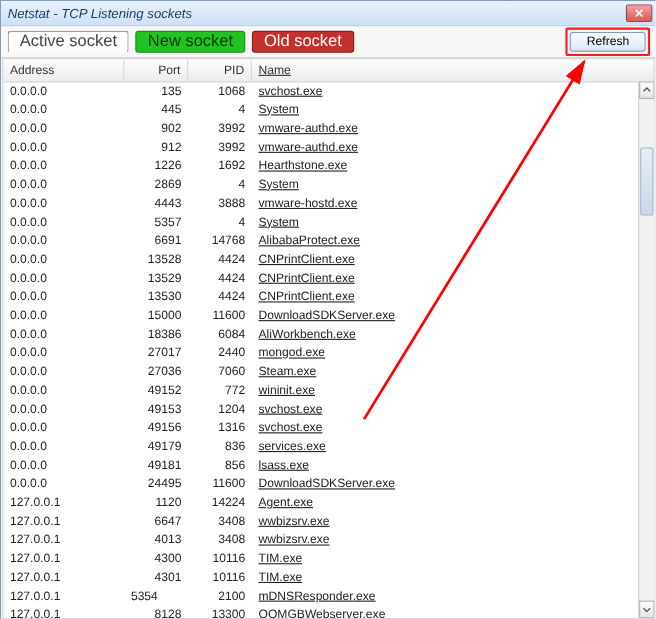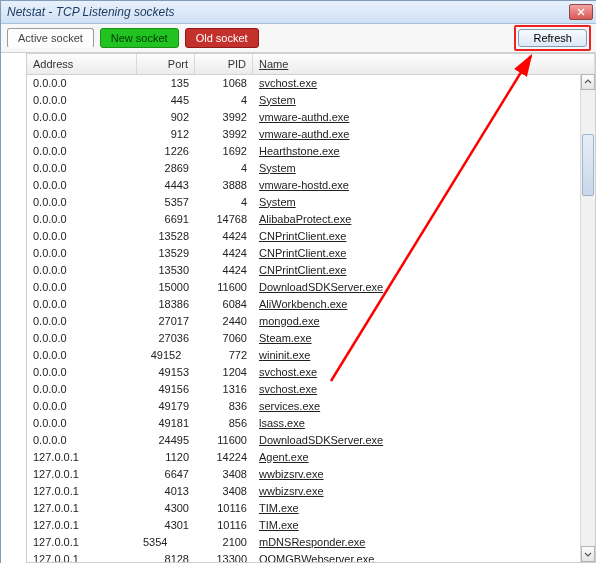--- a/index.html
+++ b/index.html
@@ -2,28 +2,28 @@
 <html><head>
 <meta charset="utf-8">
 <style>
   html,body{margin:0;padding:0;font-family:"Segoe UI",Tahoma,Arial,sans-serif;font-size:11px;background:#fff;}
   .window{width:596px;height:563px;border:1px solid #7f9db9;background:#fff;position:relative;overflow:hidden;}
   .titlebar{height:22px;background:linear-gradient(#e9f1fb,#cfe1f5);border-bottom:1px solid #a8c0da;display:flex;align-items:center;padding:0 4px;color:#1b3a5f;font-size:12px;}
   .titlebar .title{flex:1;padding-left:2px;font-style:italic;}
   .titlebar .close{width:22px;height:14px;border:1px solid #8a4a49;border-radius:2px;background:linear-gradient(#f4a4a2,#d85856);display:flex;align-items:center;justify-content:center;}
   .titlebar .close svg{width:8px;height:8px;}
   .toolbar{height:28px;border-bottom:1px solid #d0d0d0;display:flex;align-items:center;padding:0 6px;background:#f7f7f7;}
-  .tab{border:1px solid #9b9b9b;border-radius:3px;padding:2px 10px;margin-right:6px;font-size:11px;line-height:14px;cursor:pointer;}
+  .tab{border:1px solid #9b9b9b;border-radius:3px;padding:2px 10px;margin-right:6px;font-size:15px;line-height:14px;cursor:pointer;}
   .tab.active{background:#fdfdfd;color:#444;border-bottom-color:#fdfdfd;}
   .tab.new{background:#21c321;color:#003800;border-color:#1a8f1a;}
   .tab.old{background:#c4302b;color:#fff;border-color:#8f1a1a;}
   .toolbar .spacer{flex:1;}
   .refresh-wrap{border:2px solid #e22;padding:2px;border-radius:2px;}
   .btn{border:1px solid #7f9db9;border-radius:3px;background:linear-gradient(#f7fbff,#dce8f5);padding:2px 14px;font-size:11px;cursor:pointer;}
-  .table-wrap{position:absolute;top:52px;left:1px;right:1px;bottom:1px;overflow:hidden;border:1px solid #cfcfcf;margin-left:24px;}
+  .table-wrap{position:absolute;top:52px;left:1px;right:1px;bottom:1px;overflow:hidden;border:1px solid #cfcfcf;}
   .thead{display:flex;align-items:center;height:20px;background:linear-gradient(#fdfdfd,#ececec);border-bottom:1px solid #d0d0d0;color:#333;font-size:11px;}
   .thead .col{padding:0 6px;border-right:1px solid #d9d9d9;height:100%;display:flex;align-items:center;box-sizing:border-box;}
   .col-addr{width:110px;}
   .col-port{width:58px;justify-content:flex-end;}
   .col-pid{width:58px;justify-content:flex-end;}
   .col-name{flex:1;text-decoration:underline;}
   .rows{position:absolute;top:20px;left:0;right:14px;bottom:0;overflow:hidden;}
   .row{display:flex;align-items:center;height:17px;font-size:11px;color:#222;}
   .row .cell{padding:0 6px;box-sizing:border-box;overflow:hidden;white-space:nowrap;}
   .scrollbar{position:absolute;top:20px;right:0;bottom:0;width:14px;background:#f1f1f1;border-left:1px solid #d9d9d9;}
@@ -155,21 +155,21 @@
           <div class="cell col-name">mongod.exe</div>
         </div>
         <div class="row">
           <div class="cell col-addr">0.0.0.0</div>
           <div class="cell col-port" style="text-align:right">27036</div>
           <div class="cell col-pid" style="text-align:right">7060</div>
           <div class="cell col-name">Steam.exe</div>
         </div>
         <div class="row">
           <div class="cell col-addr">0.0.0.0</div>
-          <div class="cell col-port" style="text-align:center">49152</div>
+          <div class="cell col-port" style="text-align:right">49152</div>
           <div class="cell col-pid" style="text-align:right">772</div>
           <div class="cell col-name">wininit.exe</div>
         </div>
         <div class="row">
           <div class="cell col-addr">0.0.0.0</div>
           <div class="cell col-port" style="text-align:right">49153</div>
           <div class="cell col-pid" style="text-align:right">1204</div>
           <div class="cell col-name">svchost.exe</div>
         </div>
         <div class="row">

